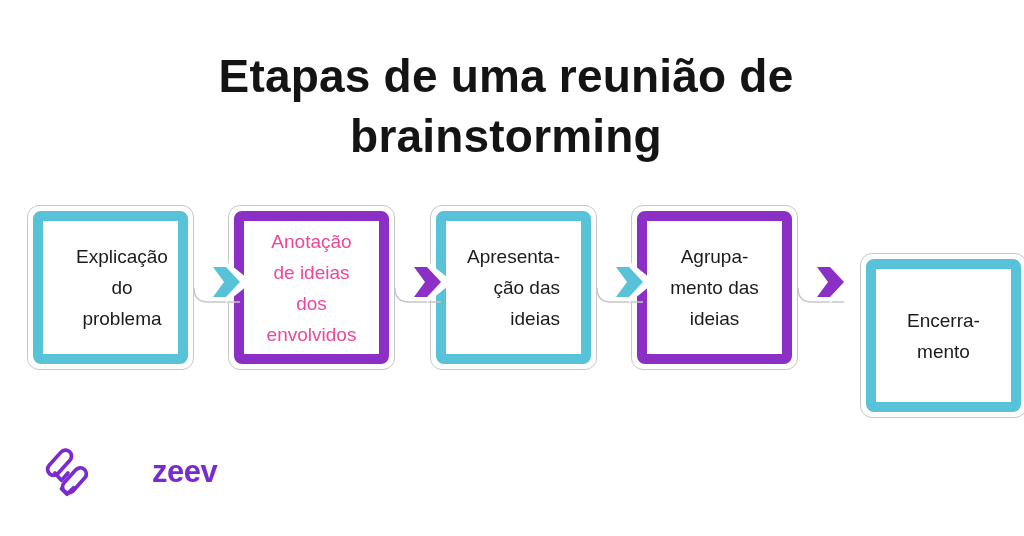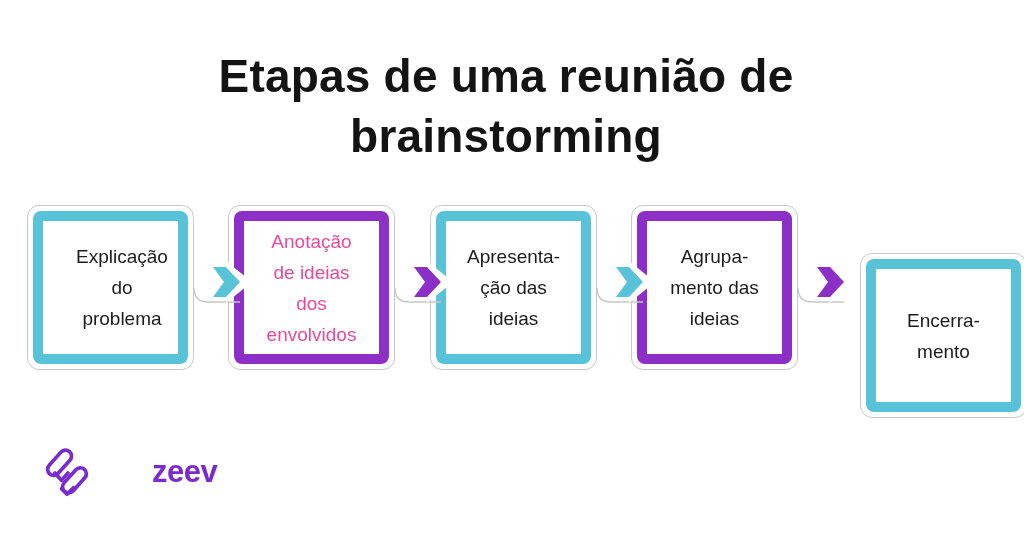--- a/index.html
+++ b/index.html
@@ -105,21 +105,21 @@
   <div class="step-box pos-1" style="border-color: rgb(199, 199, 199);">
     <div class="step-inner" style="border-color: rgb(139, 47, 199);">
       <div class="step-label" style="color: #ec4899;">Anotação
 de ideias
 dos
 envolvidos</div>
     </div>
   </div>
   <div class="step-box pos-2" style="border-color: rgb(199, 199, 199);">
     <div class="step-inner" style="border-color: rgb(88, 194, 216);">
-      <div class="step-label" style="color: rgb(27, 27, 27);">Apresenta-
+      <div class="step-label" style="color: rgb(27, 27, 27); text-align: right;">Apresenta-
 ção das
 ideias</div>
     </div>
   </div>
   <div class="step-box pos-3" style="border-color: rgb(199, 199, 199); text-decoration: underline;">
     <div class="step-inner" style="border-color: rgb(139, 47, 199);">
       <div class="step-label" style="color: rgb(27, 27, 27);">Agrupa-
 mento das
 ideias</div>
     </div>

